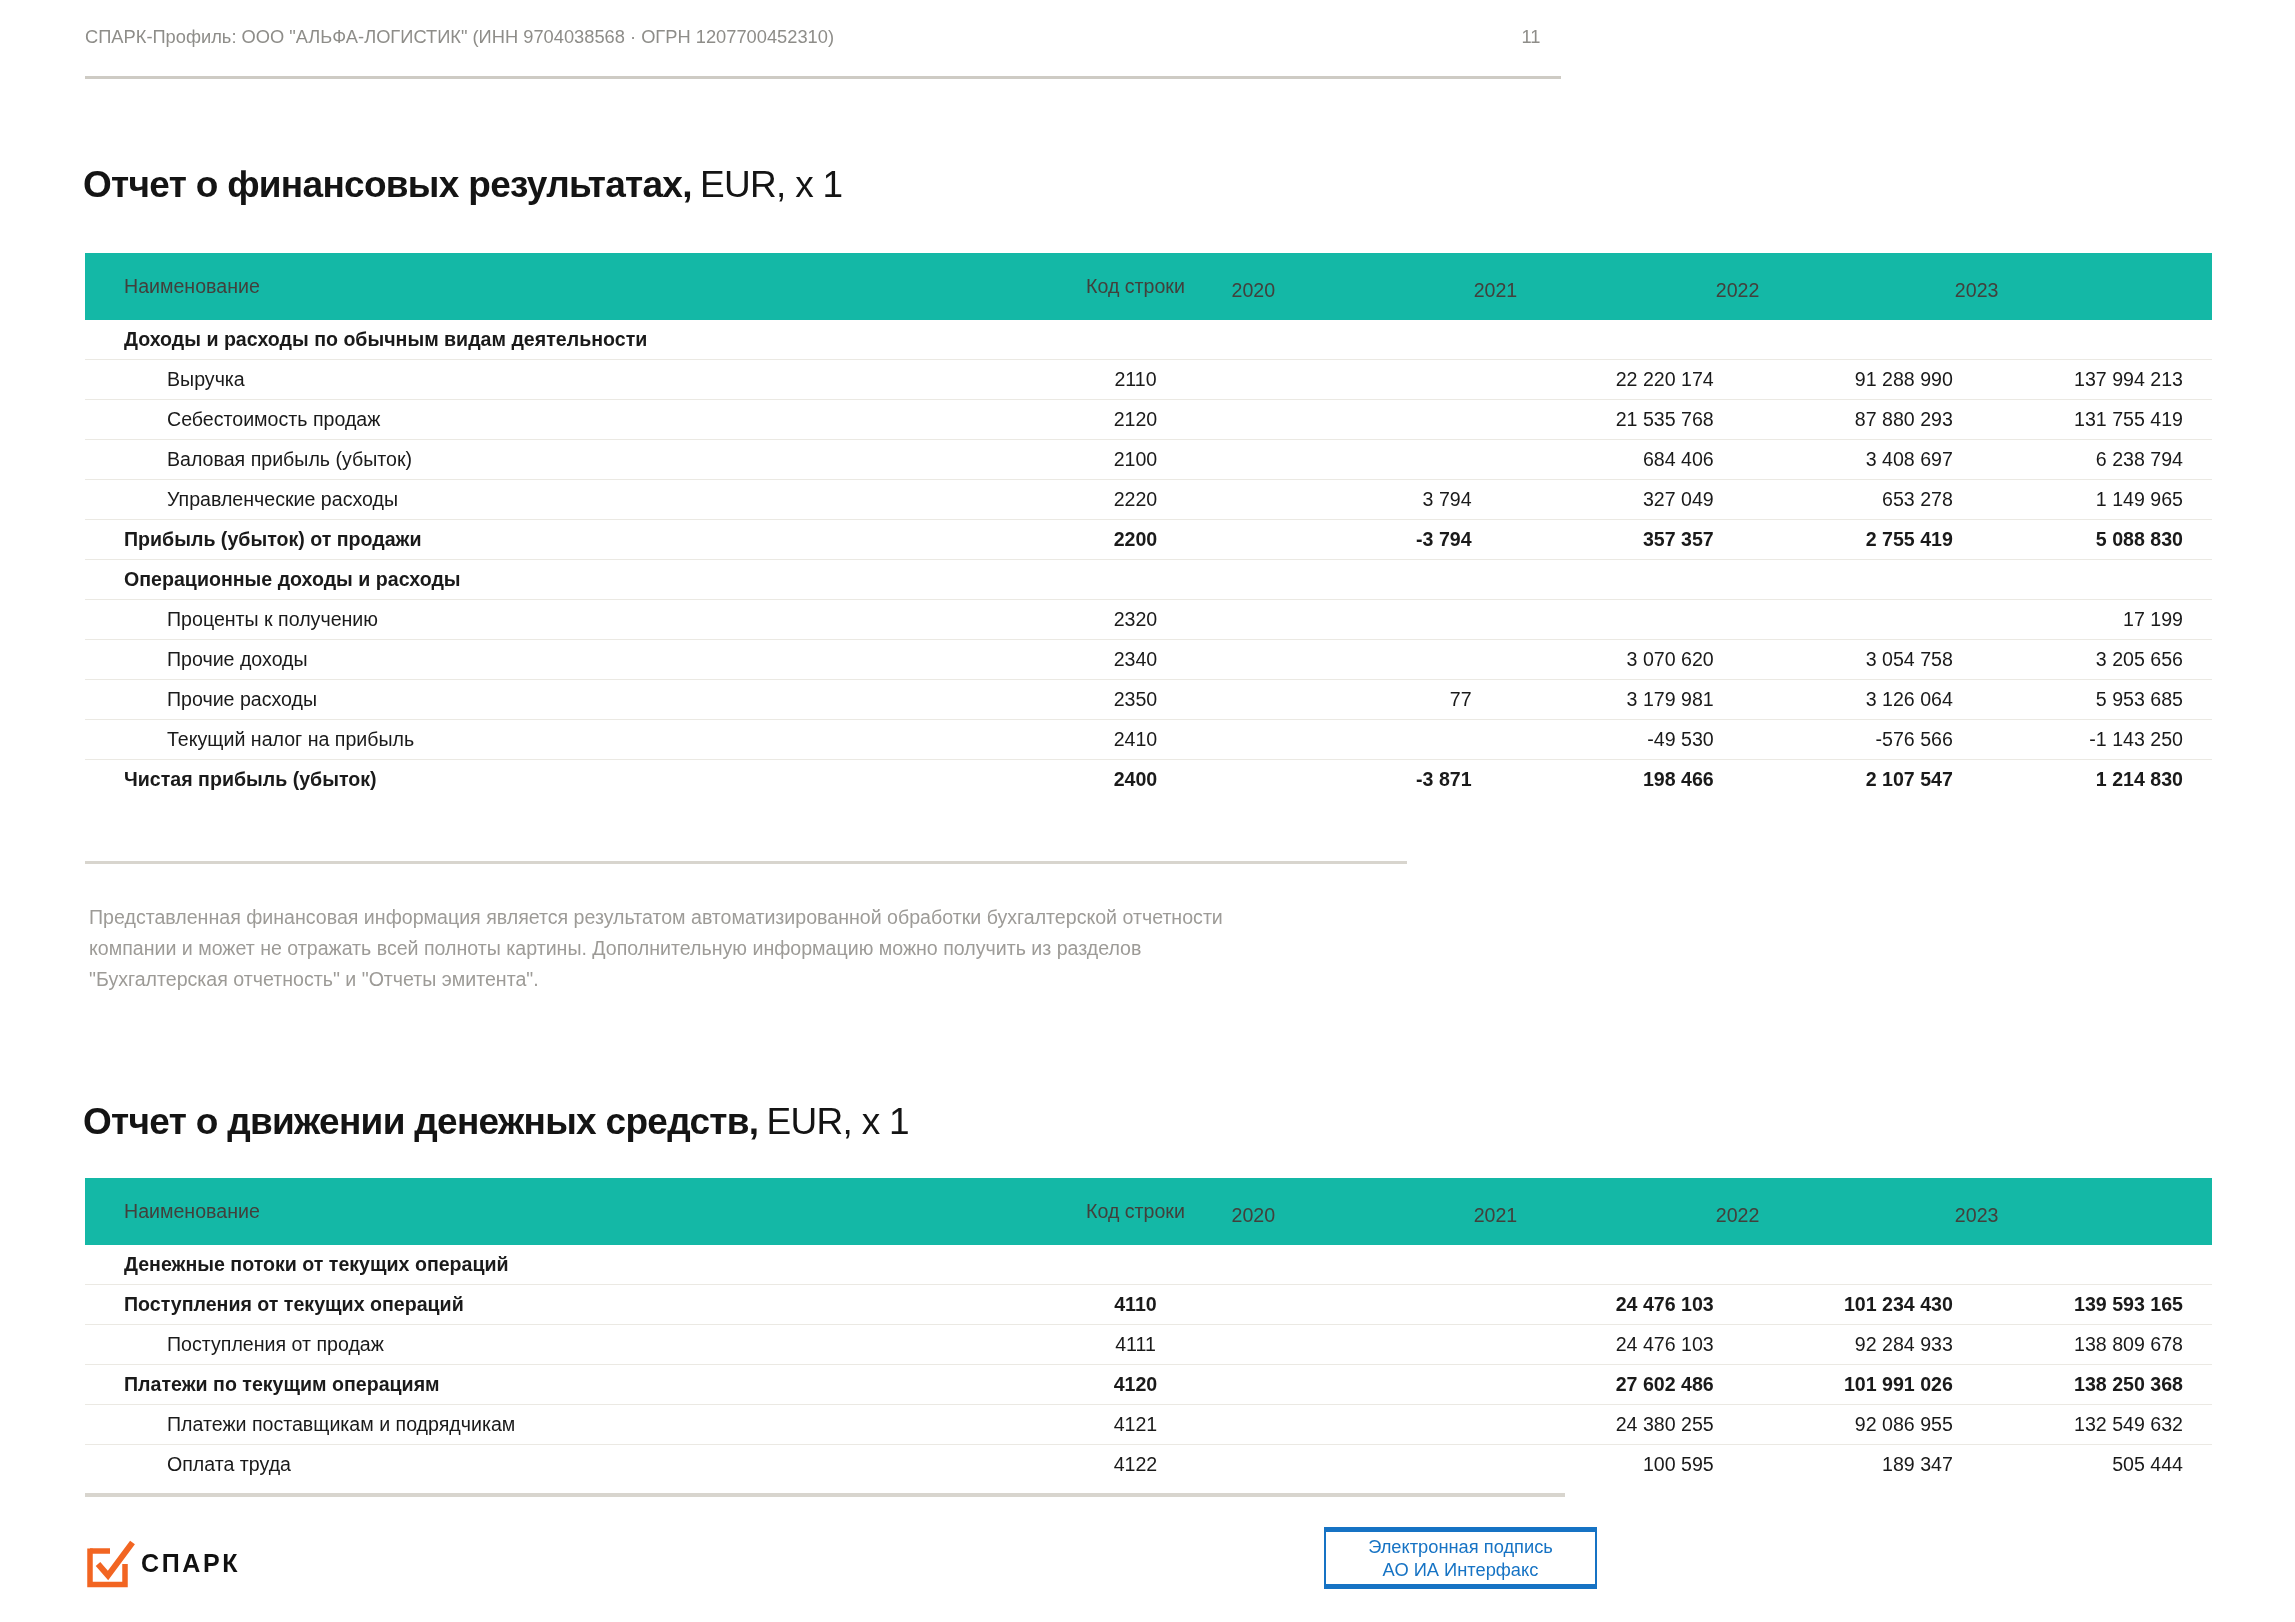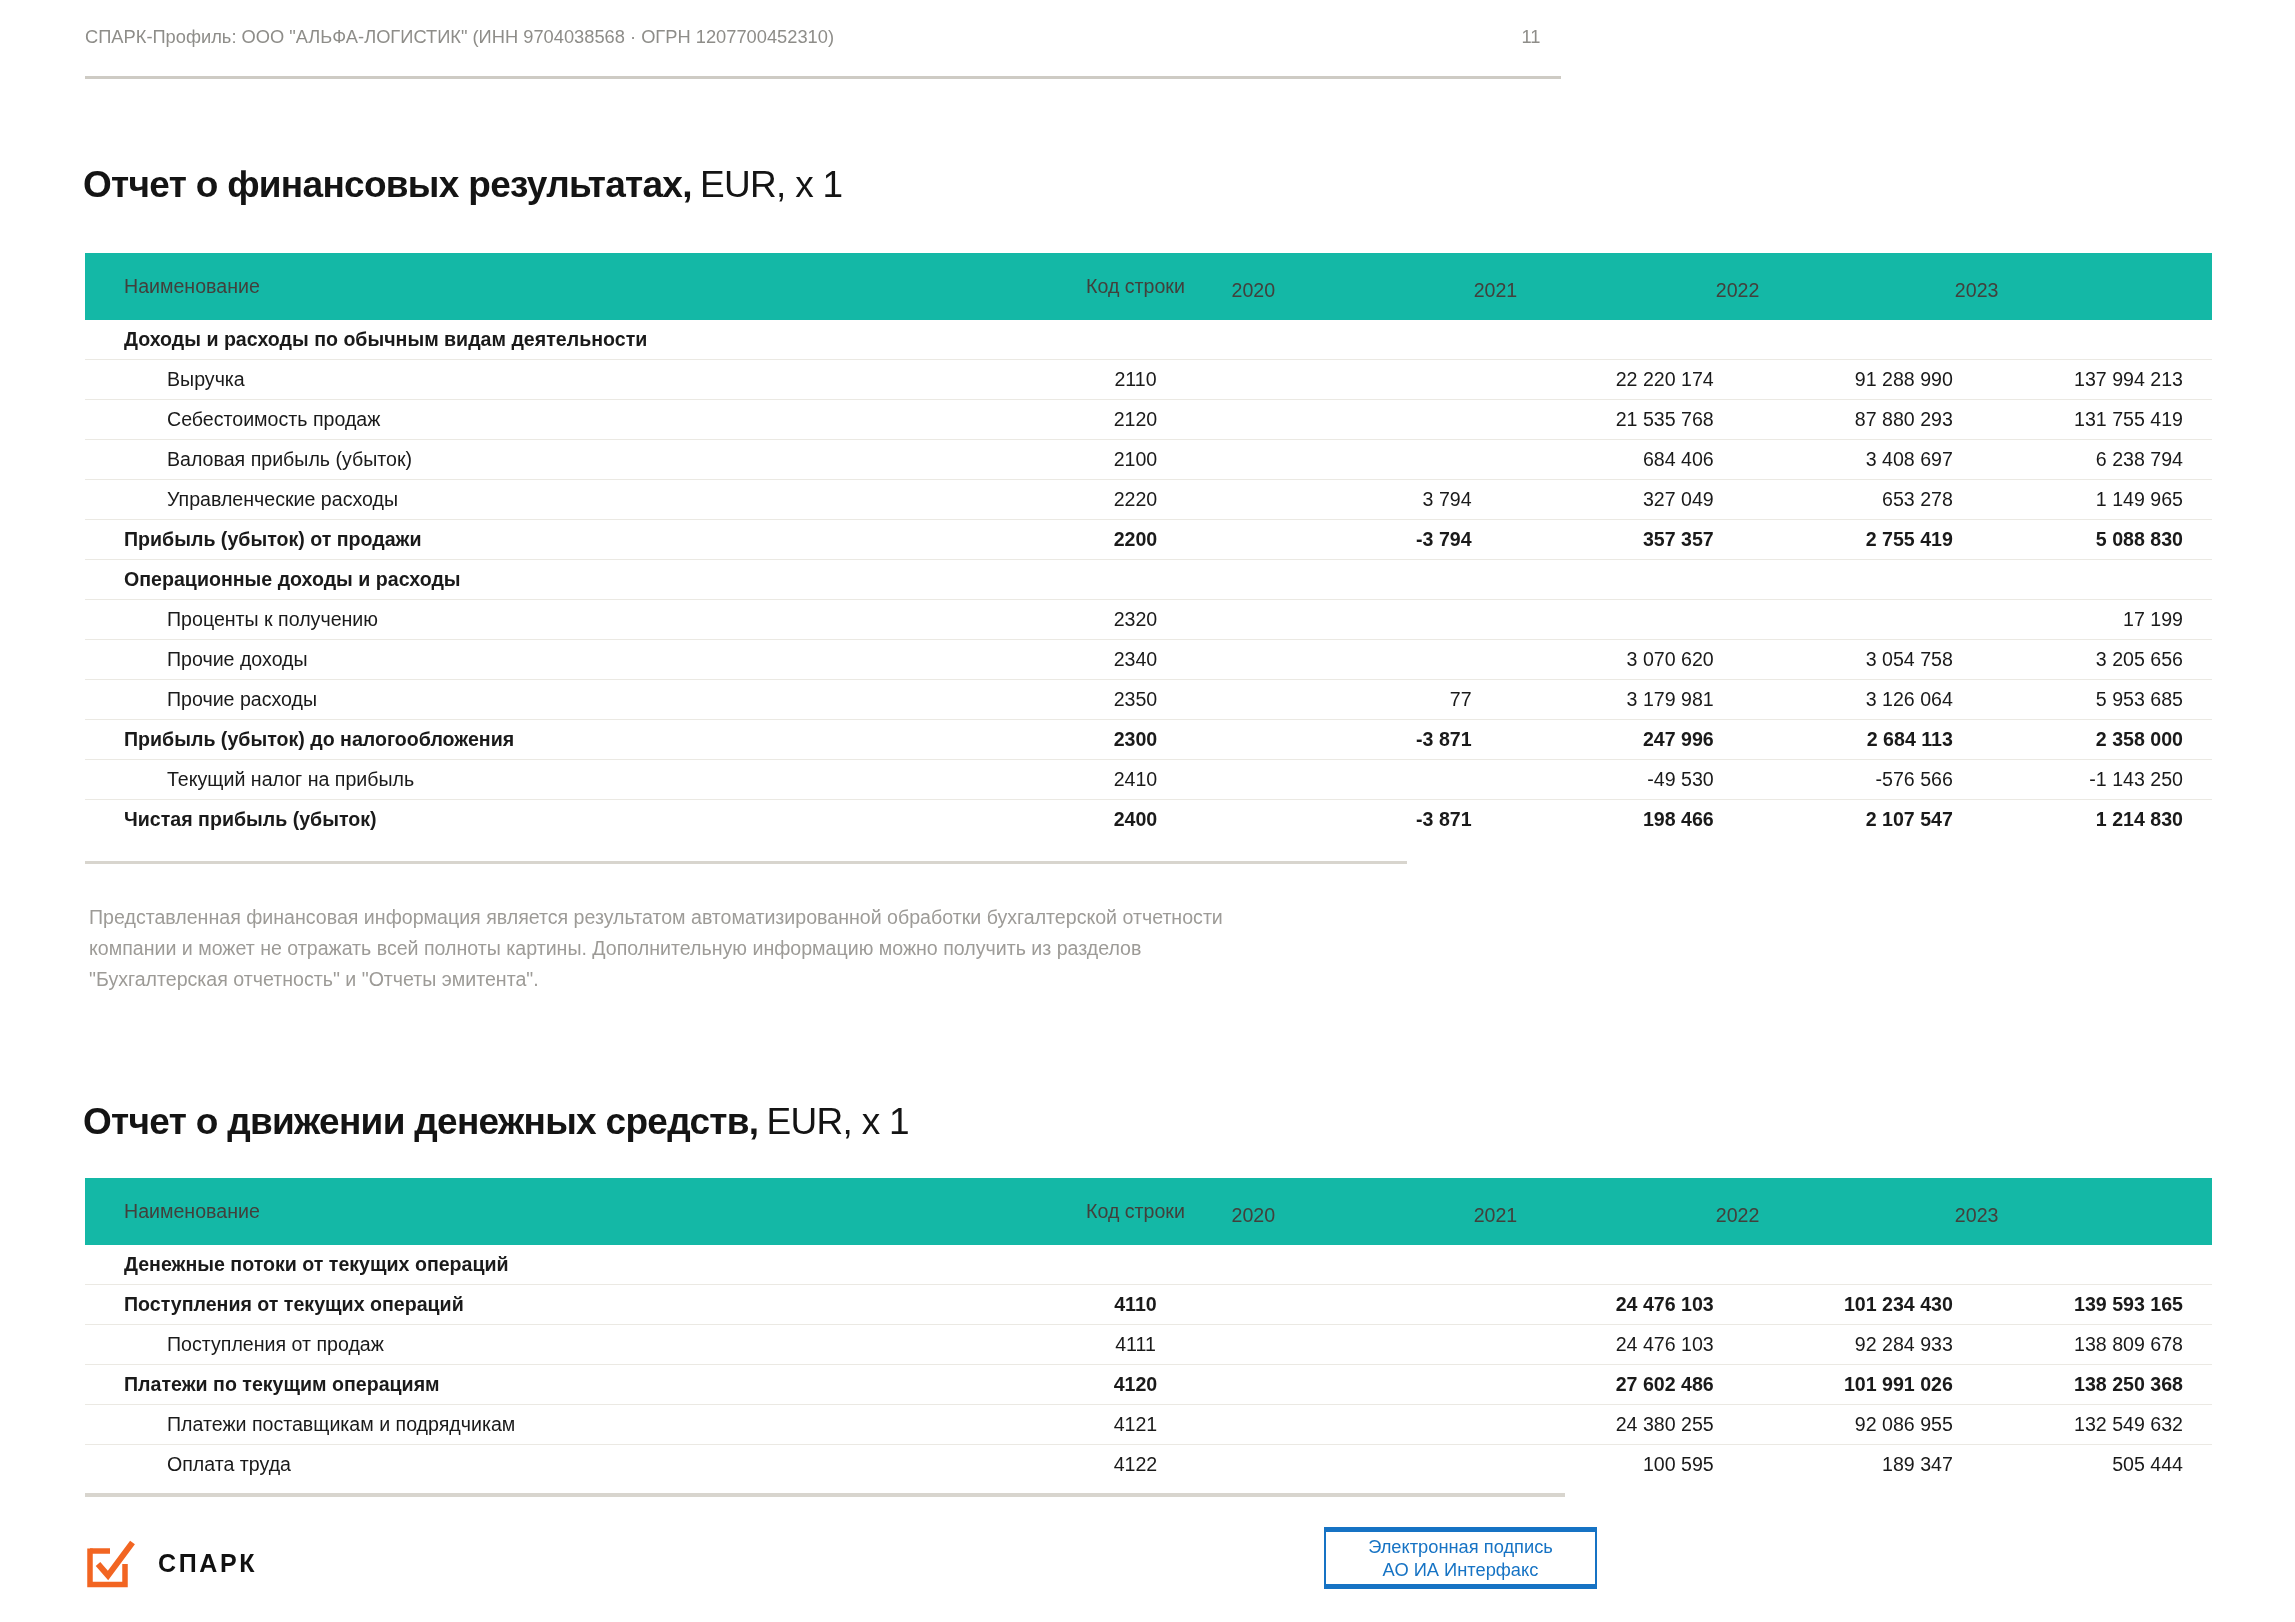--- a/index.html
+++ b/index.html
@@ -36,21 +36,21 @@
   tr.row-section td,tr.row-strong td{font-weight:700;color:#101010;}
   
   .divider{position:absolute;background:#d8d5ce;}
   .divider-mid{left:85px;top:861px;width:1322px;height:3.3px;}
   .divider-bottom{left:85px;top:1493px;width:1480px;height:3.9px;}
   
   .disclaimer{position:absolute;left:89px;top:902px;width:1348px;font-size:19.6px;line-height:31px;color:#9d9b97;}
   
   .logo{position:absolute;left:85px;top:1538px;height:51px;display:flex;align-items:center;}
   .logo svg{width:50px;height:50px;display:block;}
-  .logo-text{margin-left:23px;font-size:25px;font-weight:700;letter-spacing:2.6px;color:#111111;}
+  .logo-text{margin-left:6px;font-size:25px;font-weight:700;letter-spacing:2.6px;color:#111111;}
   .sign-box{
     position:absolute;left:1324px;top:1527px;width:273px;height:62px;box-sizing:border-box;
     border-top:5.2px solid #1673c4;border-bottom:5.2px solid #1673c4;
     border-left:2.6px solid #1673c4;border-right:2.6px solid #1673c4;
     display:flex;flex-direction:column;align-items:center;justify-content:center;
     font-size:18.3px;line-height:23px;color:#1673c4;text-align:center;background:#ffffff;
   }
 </style>
 </head>
 <body>
@@ -158,28 +158,20 @@
           <td class="c-num c-last">3 205 656</td>
         </tr>
         <tr class="row-item">
           <td class="c-label c-indent">Прочие расходы</td>
           <td class="c-code">2350</td>
           <td class="c-num">77</td>
           <td class="c-num">3 179 981</td>
           <td class="c-num">3 126 064</td>
           <td class="c-num c-last">5 953 685</td>
         </tr>
-        <tr class="row-strong">
-          <td class="c-label">Прибыль (убыток) до налогообложения</td>
-          <td class="c-code">2300</td>
-          <td class="c-num">-3 871</td>
-          <td class="c-num">247 996</td>
-          <td class="c-num">2 684 113</td>
-          <td class="c-num c-last">2 358 000</td>
-        </tr>
         <tr class="row-item">
           <td class="c-label c-indent">Текущий налог на прибыль</td>
           <td class="c-code">2410</td>
           <td class="c-num"></td>
           <td class="c-num">-49 530</td>
           <td class="c-num">-576 566</td>
           <td class="c-num c-last">-1 143 250</td>
         </tr>
         <tr class="row-strong">
           <td class="c-label">Чистая прибыль (убыток)</td>

